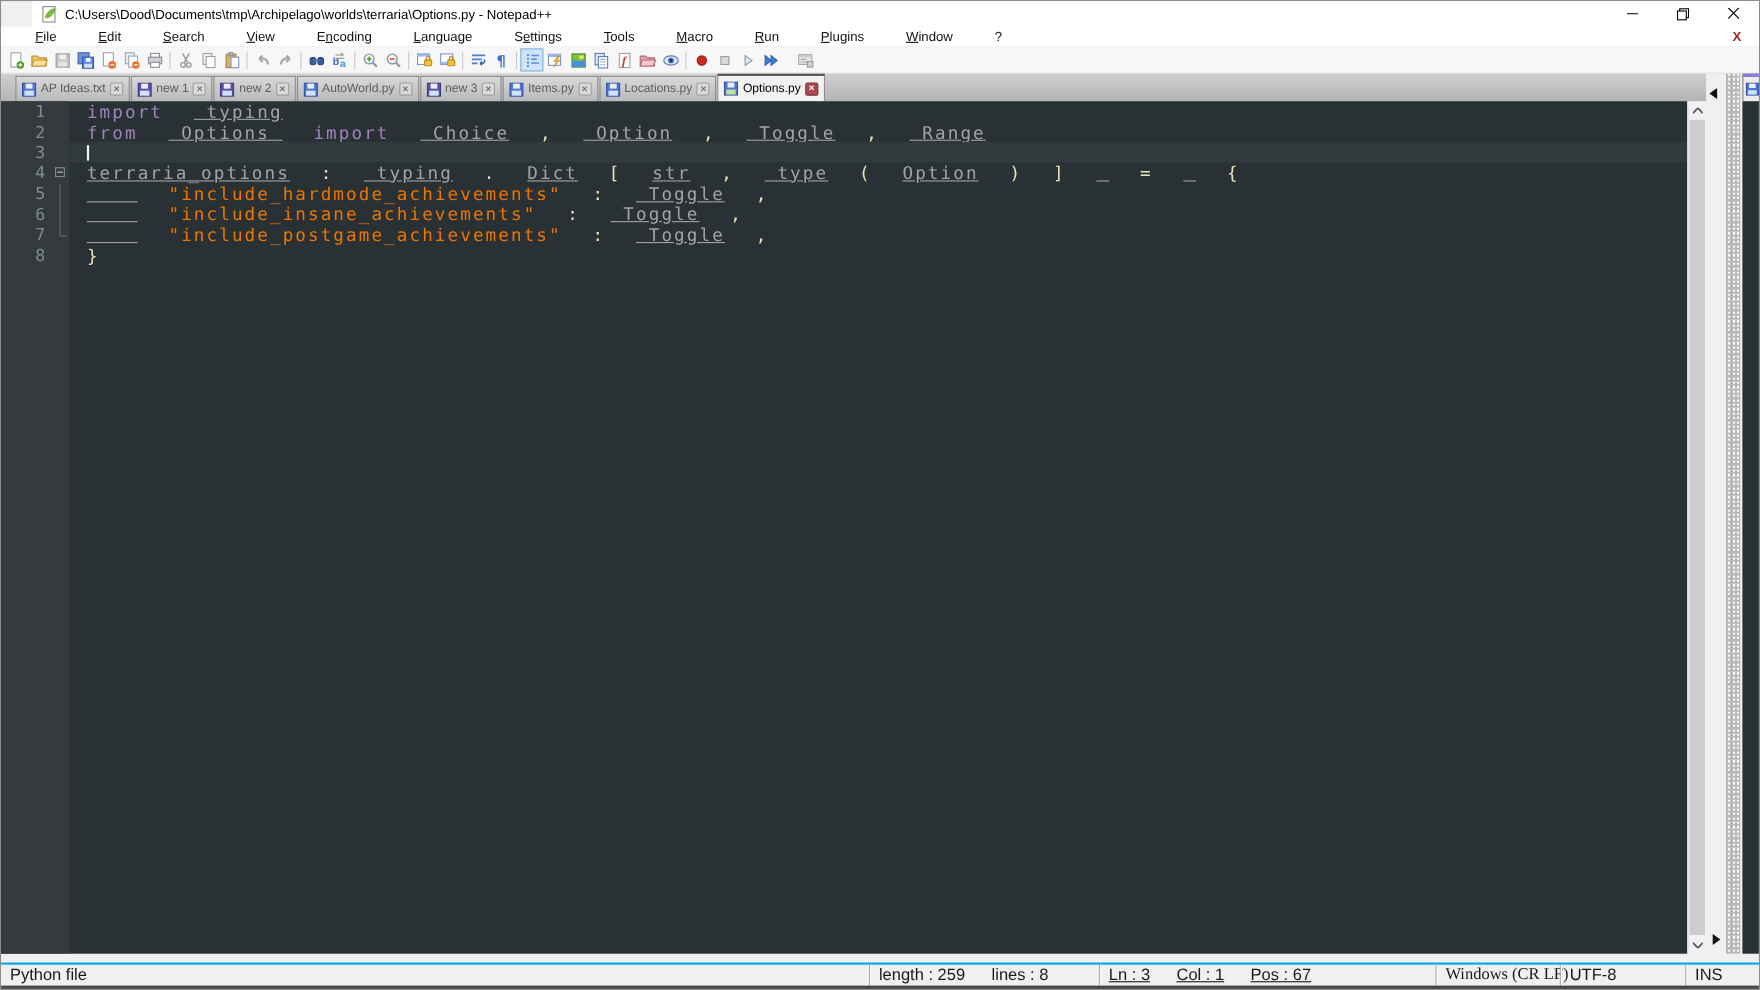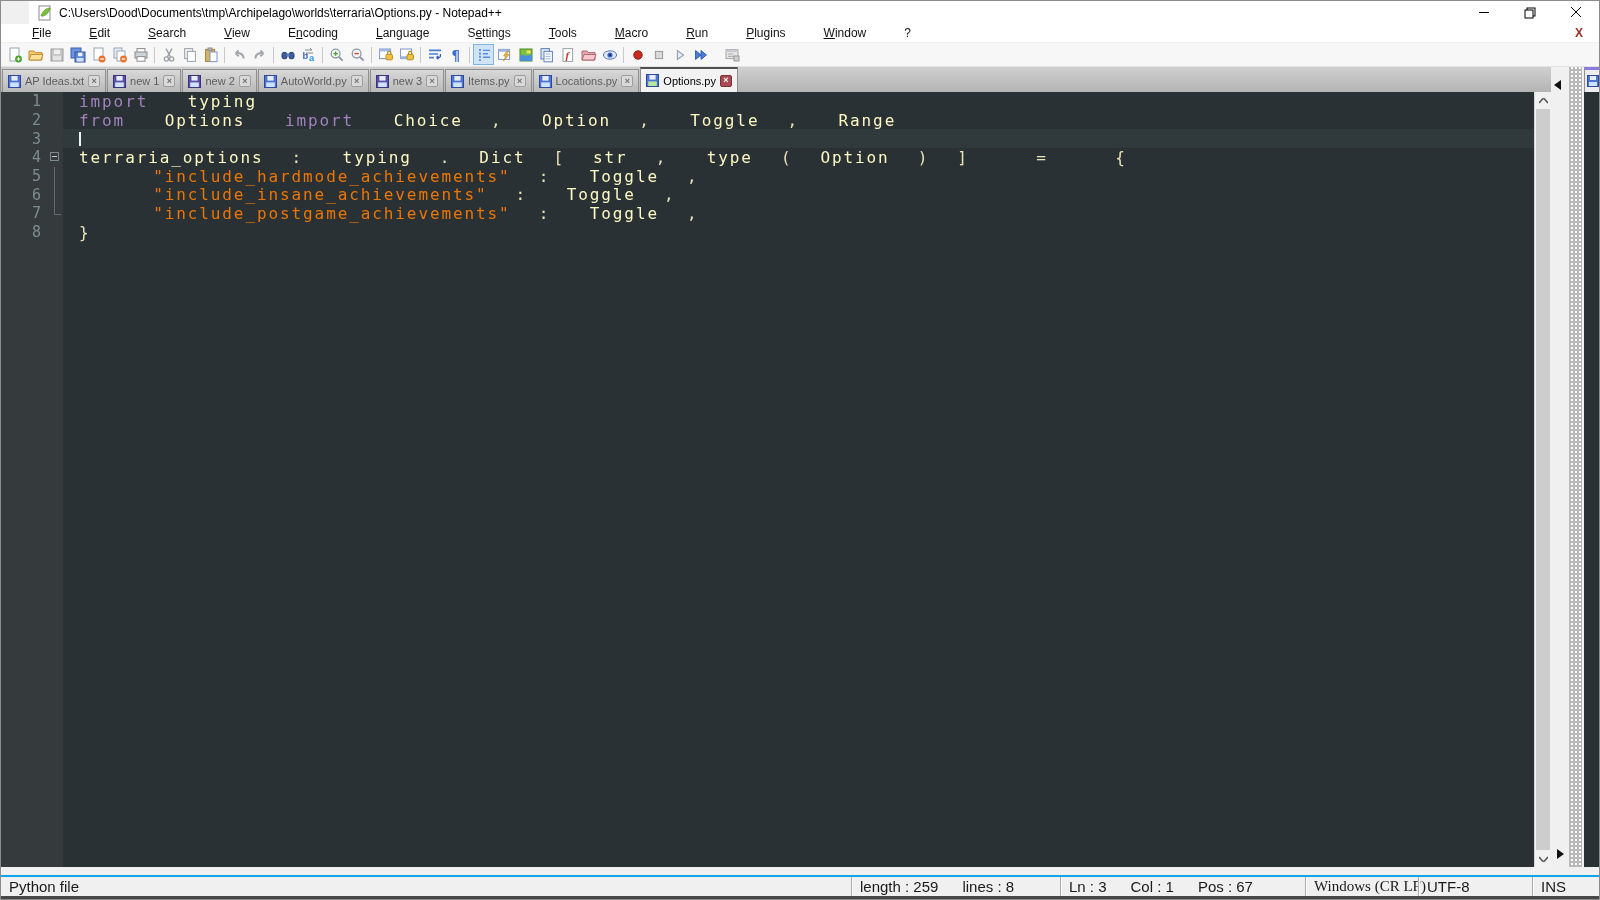--- a/index.html
+++ b/index.html
@@ -21,21 +21,21 @@
   #menu-close-x { margin-left:auto; margin-right:16px; color:#9c2b25; font-weight:bold; font-size:12px; }
 
   
   #toolbar { height:24px; background:#f7f7f7; display:flex; align-items:center; padding-left:3px; border-bottom:1px solid #e3e3e3; }
   .tb-btn { width:21px; height:21px; display:flex; align-items:center; justify-content:center; border:1px solid transparent; }
   .tb-btn.pressed { background:#cfe4f7; border:1px solid #7eb4e2; }
   .tb-sep { width:1px; height:16px; background:#c9c9c9; margin:0 3px; }
   .tb-gap { width:10px; }
 
   
-  #tabbar { height:25px; background:linear-gradient(#cfcfcf,#b4b4b4); display:flex; align-items:flex-end; padding-left:1px; position:relative; }
+  #tabbar { height:25px; background:linear-gradient(#cfcfcf,#b4b4b4); display:flex; align-items:flex-end; padding-left:13px; position:relative; }
   .tab { height:23px; display:flex; align-items:center; gap:4px; padding:0 5px; margin-right:1px;
          background:linear-gradient(#d8d8d8,#b9b9b9); border:1px solid #8f8f8f; border-bottom:none;
          font-size:11px; color:#5d5d5d; white-space:nowrap; }
   .tab.active { height:25px; background:#f2f2f2; color:#000; border-top:2px solid #515151; }
   .tab .flop { width:13px; height:13px; flex:0 0 auto; }
   .tab-x { width:12px; height:12px; border-radius:2px; background:#d9d9d9; border:1px solid #9e9e9e;
            display:flex; align-items:center; justify-content:center; font-size:9px; color:#6d6d6d; font-weight:bold; line-height:1; }
   .tab.active .tab-x { background:#a94a52; border-color:#7e3238; color:#fff; }
 
   
@@ -45,21 +45,21 @@
   .cline { display:flex; height:18.7px; align-items:center; position:relative; }
   .lnum { width:46px; text-align:right; color:#7e8c8d; flex:0 0 auto; font-size:15px; padding-right:4px; }
   .fold { width:16px; height:100%; flex:0 0 auto; position:relative; }
   .fold .fbox { position:absolute; left:3px; top:50%; margin-top:-5px; width:9px; height:9px; border:1px solid #7d8a8d; }
   .fold .fbox::after { content:""; position:absolute; left:1px; top:3px; width:5px; height:1px; background:#c3cbcd; }
   .fold .fline { position:absolute; left:7px; top:0; bottom:0; width:1px; background:#5f6b6e; }
   .fold .fcorner-v { position:absolute; left:7px; top:0; height:55%; width:1px; background:#5f6b6e; }
   .fold .fcorner-h { position:absolute; left:7px; top:55%; width:7px; height:1px; background:#5f6b6e; }
   .ctext { flex:1 1 auto; white-space:pre; padding-left:16px; color:#e0e2e4; height:100%; display:flex; align-items:center;gap:28px; }
   .cline.current .ctext { background:#30393c; }
-  .tk-kw { color:#a082bd; } .tk-str { color:#ec7600; } .tk-op { color:#e8e2b7; } .tk-def { color:#fef9c3; }
+  .tk-kw { color:#a082bd; } .tk-str { color:#ec7600; } .tk-op { color:#e8e2b7; } .tk-def { color:#a3a3a3;text-decoration:underline; }
   .caret { display:inline-block; width:2px; height:14px; background:#f2f2f2; vertical-align:middle; }
 
   
   #vscroll { position:absolute; top:91px; right:48px; width:17px; bottom:32px; background:#f1f1f1; border-left:1px solid #d8d8d8; }
   .sb-arrow { position:absolute; left:0; width:17px; height:17px; display:flex; align-items:center; justify-content:center; }
   #sb-up { top:0; } #sb-down { bottom:0; }
   #sb-thumb { position:absolute; left:1px; right:1px; top:17px; bottom:17px; background:#cdcdcd; }
 
   
   #right-strip { position:absolute; top:66px; right:0; width:48px; bottom:32px; background:#f0f0f0; }
@@ -74,21 +74,21 @@
   #view2 { position:absolute; right:0; top:0; bottom:0; width:15px; background:#293134; }
   #view2-tab { position:absolute; right:0; top:0; width:15px; height:25px; background:#ededed; border-top:3px solid #8d7ae0; border-left:1px solid #8f8f8f; display:flex; align-items:center; }
   #view2-tab svg { margin-left:2px; }
 
   
   #statusbar { position:absolute; left:0; right:0; bottom:3px; height:21px; background:#f0f0f0;
                display:flex; align-items:center; font-size:15px; color:#1a1a1a; border-top:2px solid #0ea5e9;text-align:center; }
   .st-sec { height:100%; display:flex; align-items:center; padding-left:8px; gap:24px; white-space:nowrap; }
   .st-sep { width:1px; height:100%; background:#ababab; box-shadow:1px 0 0 #ffffff; flex:0 0 auto; }
   #st-doctype { flex:1 1 auto; }
-  #st-lenlines { width:208px; } #st-pos { width:244px; } #st-eol { width:112px;font-family:Liberation Serif, serif; } #st-enc { width:113px; } #st-mode { width:66px; }
+  #st-lenlines { width:208px; } #st-pos { width:305px;text-decoration:underline; } #st-eol { width:112px;font-family:Liberation Serif, serif; } #st-enc { width:113px; } #st-mode { width:66px; }
   #bottom-strip { position:absolute; left:0; right:0; bottom:0; height:3px; background:#474747; }
 </style>
 </head>
 <body>
 
 <div id="titlebar">
   <svg id="app-icon" viewBox="0 0 16 16">
     <rect x="2" y="1" width="11" height="14" fill="#ffffff" stroke="#8a8a8a"></rect>
     <path d="M4 11 C6 5 10 3 13 3 C12 8 8 12 4 11 Z" fill="#7ebf3f" stroke="#4f8f23" stroke-width="0.6"></path>
   </svg>

